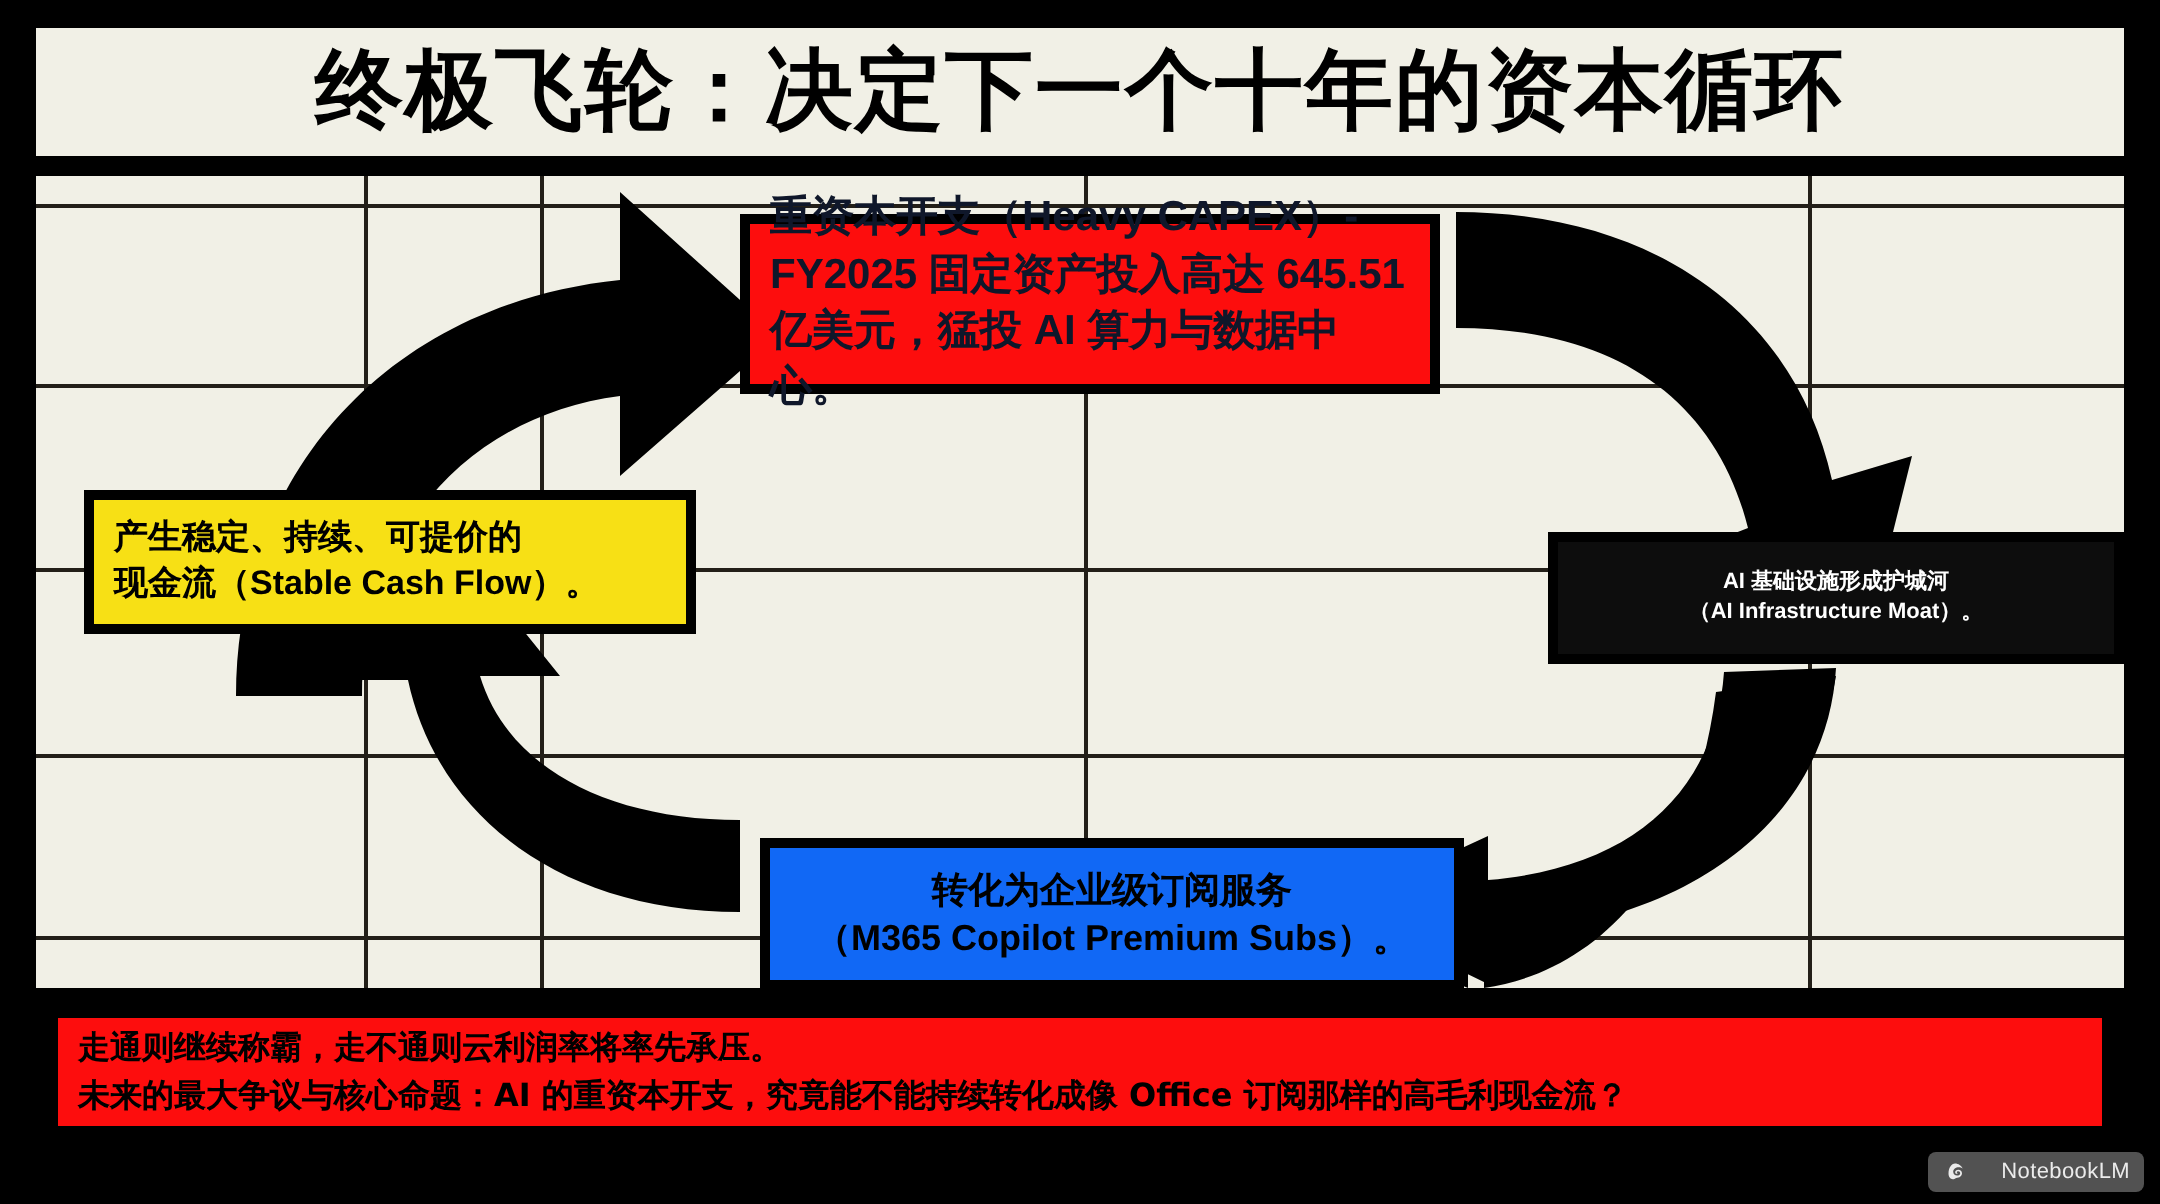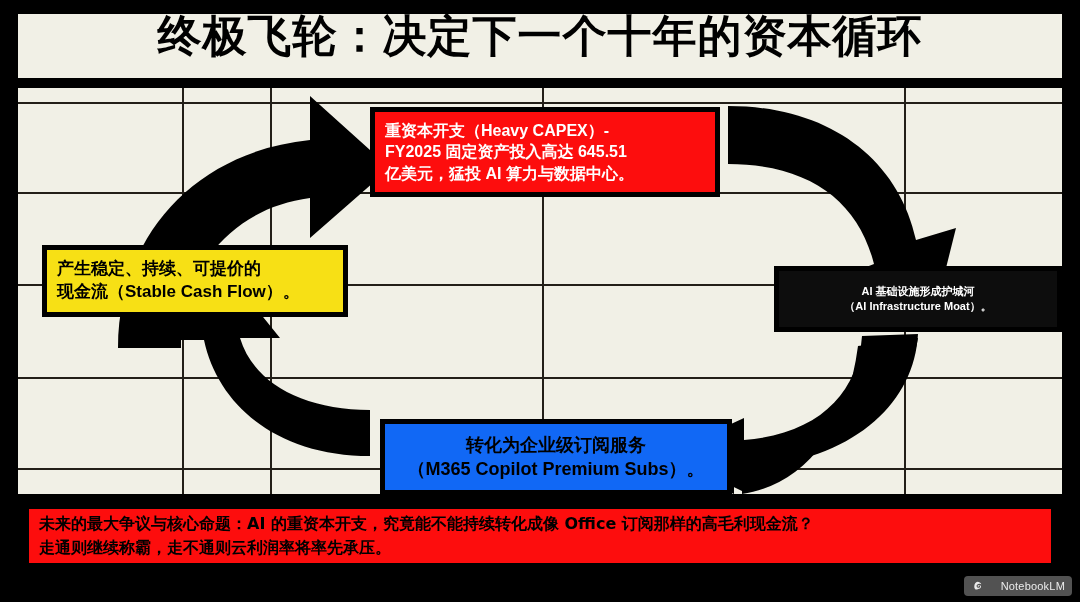--- a/index.html
+++ b/index.html
@@ -2,21 +2,21 @@
 <html><head>
 <meta charset="utf-8">
 <style>
   html,body{margin:0;padding:0;background:#000;}
   body{width:1080px;height:602px;overflow:hidden;font-family:"Liberation Sans","DejaVu Sans",sans-serif;}
   #stage{position:relative;width:1080px;height:602px;background:#000;}
 
   
   .title-bar{
     position:absolute;left:18px;top:14px;width:1044px;height:64px;
-    background:#f1f0e6;display:flex;align-items:flex-start;justify-content:center;
+    background:#f1f0e6;display:flex;align-items:center;justify-content:center;
   }
   .title-text{
     font-size:44px;font-weight:bold;color:#000;letter-spacing:1px;
     white-space:nowrap;line-height:1;
     font-family:"DejaVu Sans","Liberation Sans",sans-serif;
   }
 
   
   .canvas{
     position:absolute;left:18px;top:88px;width:1044px;height:406px;
@@ -29,21 +29,21 @@
   
   .node{
     position:absolute;border:5px solid #000;box-sizing:border-box;
     display:flex;align-items:center;justify-content:center;text-align:center;
     font-weight:bold;line-height:1.35;z-index:6;
   }
   .node .inner{padding:0 10px;white-space:pre-line;}
 
   #node-capex{
     left:352px;top:19px;width:350px;height:90px;
-    background:#fd0d0d;color:#ffffff;font-size:16px;text-align:left;
+    background:#fd0d0d;color:#0f172a;font-size:21px;text-align:left;
   }
   #node-capex .inner{text-align:left;width:100%;}
 
   #node-moat{
     left:756px;top:178px;width:288px;height:66px;
     background:#0d0d0d;color:#fff;font-size:11px;
   }
   #node-subs{
     left:362px;top:331px;width:352px;height:76px;
     background:#1168f5;color:#000000;font-size:18px;
@@ -168,22 +168,22 @@
     </div>
 
     <div class="node" id="node-cash">
       <span class="inner">产生稳定、持续、可提价的
 现金流（Stable Cash Flow）。</span>
     </div>
 
   </div>
 
   <div class="banner">
+    <div class="banner-line">走通则继续称霸，走不通则云利润率将率先承压。</div>
     <div class="banner-line">未来的最大争议与核心命题：AI 的重资本开支，究竟能不能持续转化成像 Office 订阅那样的高毛利现金流？</div>
-    <div class="banner-line">走通则继续称霸，走不通则云利润率将率先承压。</div>
   </div>
 
   <div class="watermark">
     <span>
       <svg width="13" height="13" viewBox="0 0 16 16" aria-hidden="true">
         <path d="M8 2.2c2.1 0 4 1.3 4.7 3.1-.6-.5-1.5-.8-2.4-.8-1.9 0-3.4 1.2-3.4 2.8 0 1.3 1 2.3 2.4 2.3 1.1 0 1.9-.6 1.9-1.5 0-.7-.5-1.2-1.2-1.2-.5 0-.9.3-.9.7 0 .3.2.5.5.5.1 0 .2 0 .3-.1-.1.3-.4.5-.8.5-.6 0-1-.4-1-1 0-.8.8-1.5 1.9-1.5 1.3 0 2.3.9 2.3 2.1 0 1.6-1.5 2.9-3.6 2.9C6.1 13 4 11 4 8.3 4 4.9 5.8 2.2 8 2.2z" fill="#ffffff"></path>
       </svg>
     </span>
     <span class="wm-label">NotebookLM</span>
   </div>

